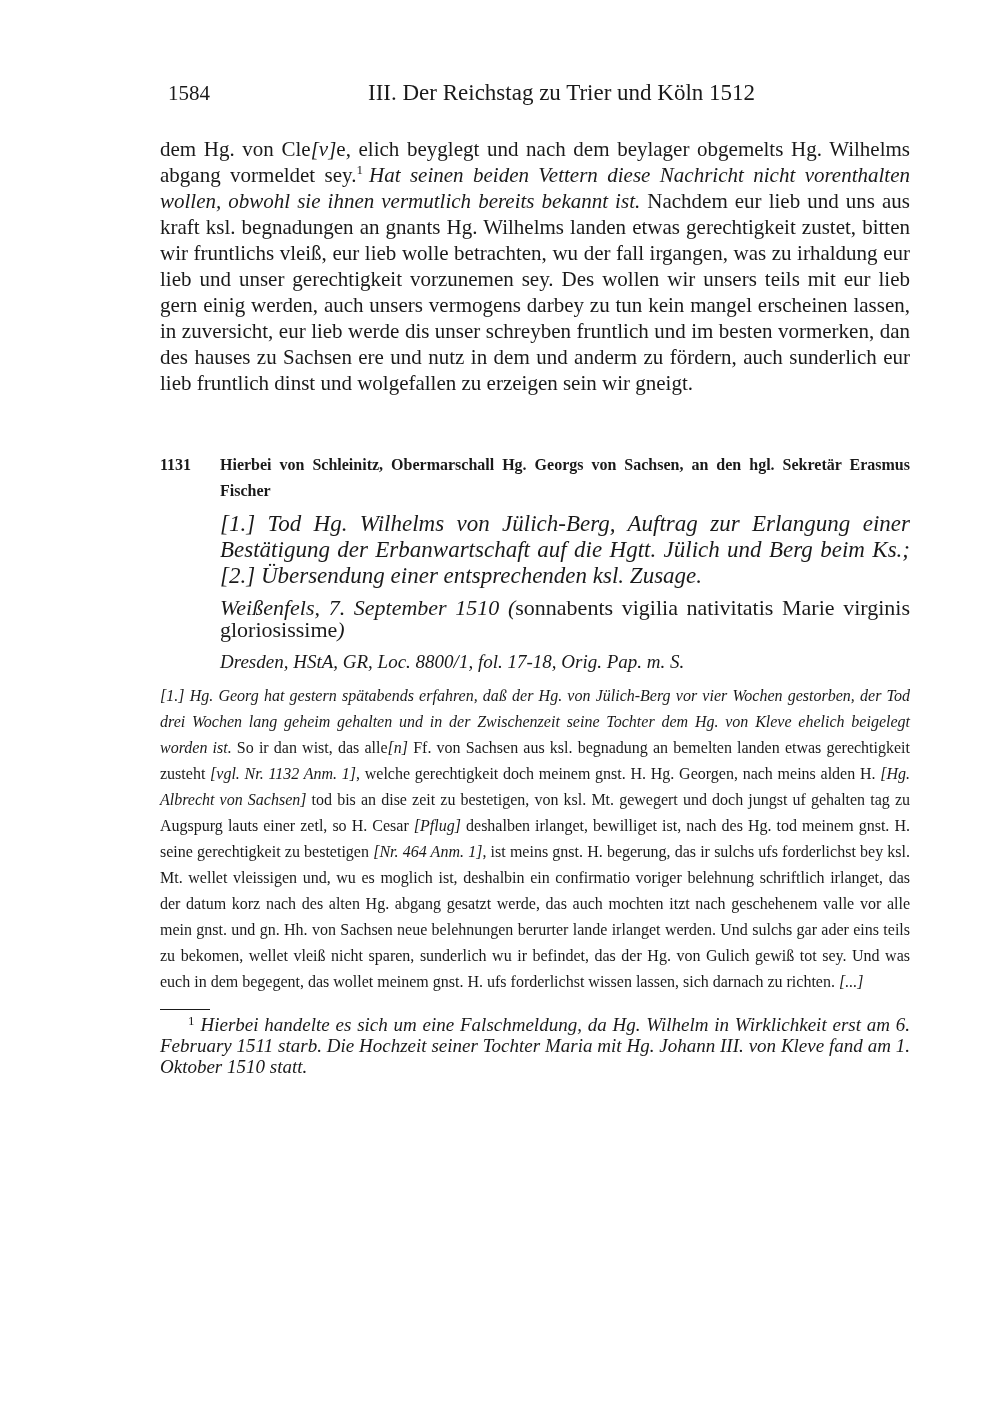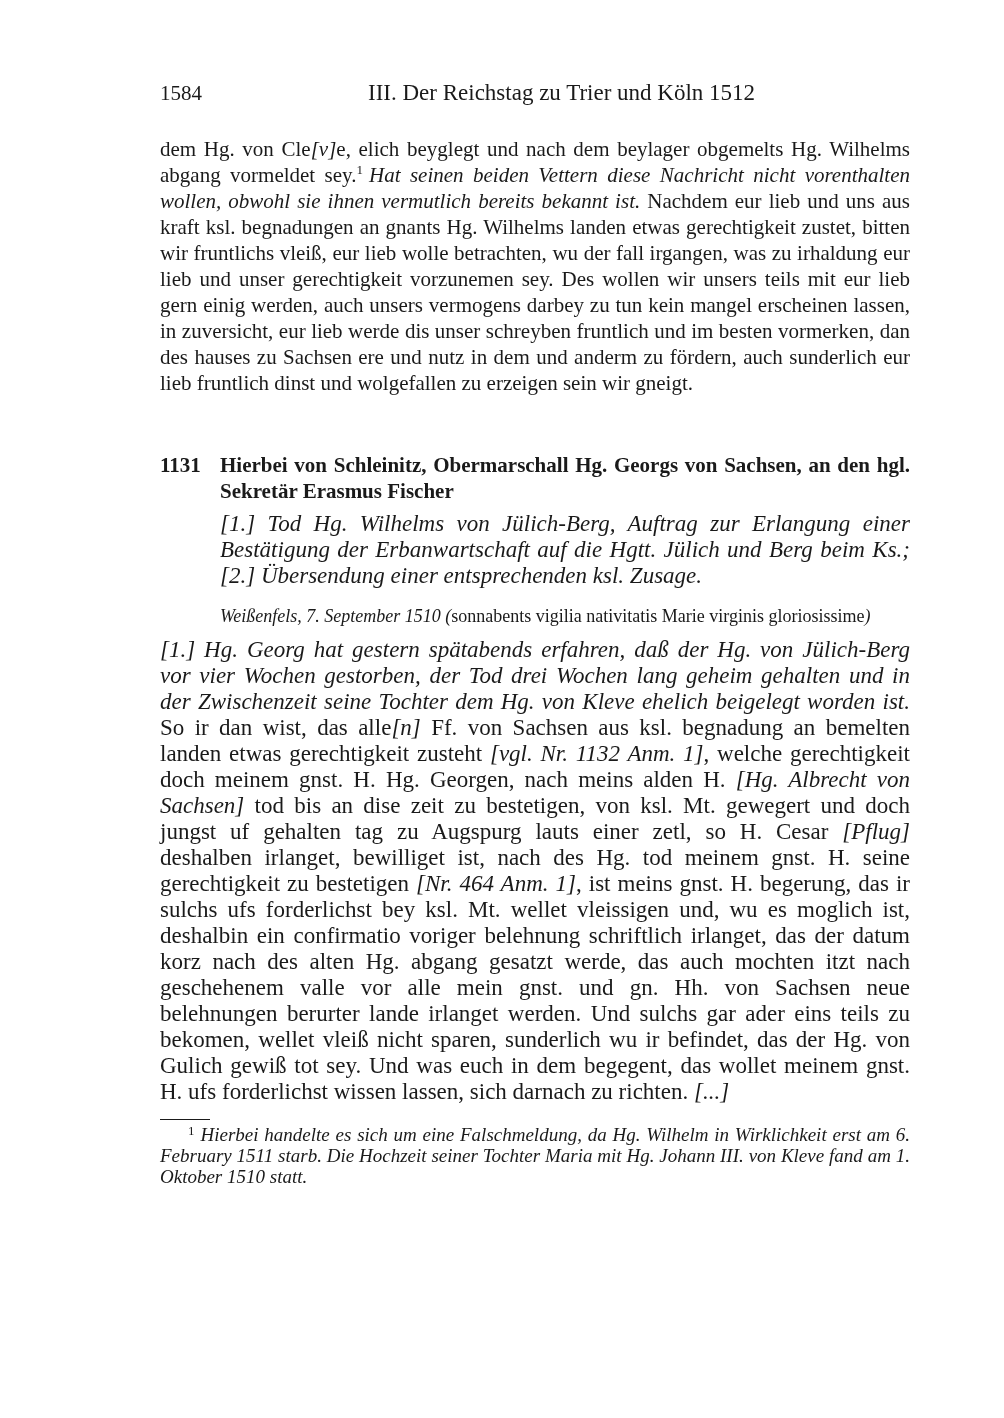--- a/index.html
+++ b/index.html
@@ -1,35 +1,35 @@
 <!DOCTYPE html>
 <html><head>
 <meta charset="utf-8">
 <style>
   html, body { margin: 0; padding: 0; background: #ffffff; }
   body { width: 1004px; height: 1418px; position: relative; overflow: hidden;
          font-family: "Liberation Serif", "DejaVu Serif", serif; color: #1a1a1a; }
   .page { position: absolute; left: 160px; top: 78px; width: 750px; }
   .running-head { position: relative; height: 30px; font-size: 20px; line-height: 30px; }
-  .page-number { position: absolute; left: 0; top: 0; font-size: 21px; }
+  .page-number { position: absolute; left: 8px; top: 0; font-size: 21px; }
   .running-title { position: absolute; left: 208px; top: 0; font-size: 23px; }
   p { margin: 0; }
   .body-text { font-size: 21px; line-height: 26px; text-align: justify; }
   .p1 { margin-top: 28px; }
   i, .it { font-style: italic; }
   sup.fn-ref { font-size: 13px; vertical-align: 8px; line-height: 0; margin-right: 6px; }
-  .doc-head { margin-top: 56px; font-size: 21px; line-height: 26px; font-weight: bold;
+  .doc-head { margin-top: 56px; font-size: 16px; line-height: 26px; font-weight: bold;
               text-align: justify; position: relative; padding-left: 60px; }
   .doc-number { position: absolute; left: 0; top: 0; }
   .regest { margin-top: 7px; padding-left: 60px; font-size: 23px; line-height: 26px;
             text-align: justify; font-style: italic; }
-  .dating { margin-top: 16px; padding-left: 60px; font-size: 18px; line-height: 22px; text-align: justify; }
+  .dating { margin-top: 8px; padding-left: 60px; font-size: 22px; line-height: 22px; text-align: justify; }
   .dating .roman { font-style: normal; }
   .source { margin-top: 10px; padding-left: 60px; font-size: 19px; line-height: 22px; font-style: italic; }
-  .letter { margin-top: 10px; font-size: 23px; line-height: 26px; text-align: justify; }
+  .letter { margin-top: 10px; font-size: 16px; line-height: 26px; text-align: justify; }
   .fn-rule { margin-top: 14px; width: 50px; height: 1px; background: #1a1a1a; }
   .footnote { margin-top: 4px; font-size: 19px; line-height: 21px; font-style: italic; text-align: justify; }
   .footnote .fn-num { font-style: normal; font-size: 13px; vertical-align: 6px; line-height: 0;
                       margin-left: 28px; margin-right: 6px; }
 </style>
 </head>
 <body>
 
 <div class="page">
 
@@ -42,20 +42,21 @@
 
   <div class="doc-head">
     <span class="doc-number">1131</span>
     <span>Hierbei von Schleinitz, Obermarschall Hg. Georgs von Sachsen, an den hgl. Sekretär Erasmus Fischer</span>
   </div>
 
   <p class="regest">[1.] Tod Hg. Wilhelms von Jülich-Berg, Auftrag zur Erlangung einer Bestätigung der Erbanwartschaft auf die Hgtt. Jülich und Berg beim Ks.; [2.] Übersendung einer entsprechenden ksl. Zusage.</p>
 
   <p class="dating"><i>Weißenfels, 7. September 1510 (</i><span class="roman">sonnabents vigilia nativitatis Marie virginis gloriosissime</span><i>)</i></p>
 
+  <p class="source">Dresden, HStA, GR, Loc. 8800/1, fol. 17-18, Orig. Pap. m. S.</p>
 
   <p class="letter"><i>[1.] Hg. Georg hat gestern spätabends erfahren, daß der Hg. von Jülich-Berg vor vier Wochen gestorben, der Tod drei Wochen lang geheim gehalten und in der Zwischenzeit seine Tochter dem Hg. von Kleve ehelich beigelegt worden ist.</i><span> So ir dan wist, das alle</span><i>[n]</i><span> Ff. von Sachsen aus ksl. begnadung an bemelten landen etwas gerechtigkeit zusteht </span><i>[vgl. Nr. 1132 Anm. 1]</i><span>, welche gerechtigkeit doch meinem gnst. H. Hg. Georgen, nach meins alden H. </span><i>[Hg. Albrecht von Sachsen]</i><span> tod bis an dise zeit zu bestetigen, von ksl. Mt. gewegert und doch jungst uf gehalten tag zu Augspurg lauts einer zetl, so H. Cesar </span><i>[Pflug]</i><span> deshalben irlanget, bewilliget ist, nach des Hg. tod meinem gnst. H. seine gerechtigkeit zu bestetigen </span><i>[Nr. 464 Anm. 1]</i><span>, ist meins gnst. H. begerung, das ir sulchs ufs forderlichst bey ksl. Mt. wellet vleissigen und, wu es moglich ist, deshalbin ein confirmatio voriger belehnung schriftlich irlanget, das der datum korz nach des alten Hg. abgang gesatzt werde, das auch mochten itzt nach geschehenem valle vor alle mein gnst. und gn. Hh. von Sachsen neue belehnungen berurter lande irlanget werden. Und sulchs gar ader eins teils zu bekomen, wellet vleiß nicht sparen, sunderlich wu ir befindet, das der Hg. von Gulich gewiß tot sey. Und was euch in dem begegent, das wollet meinem gnst. H. ufs forderlichst wissen lassen, sich darnach zu richten. </span><i>[...]</i></p>
 
   <div class="fn-rule"></div>
 
   <p class="footnote"><span class="fn-num">1</span><span>Hierbei handelte es sich um eine Falschmeldung, da Hg. Wilhelm in Wirklichkeit erst am 6. February 1511 starb. Die Hochzeit seiner Tochter Maria mit Hg. Johann III. von Kleve fand am 1. Oktober 1510 statt.</span></p>
 
 </div>
 
 </body></html>

